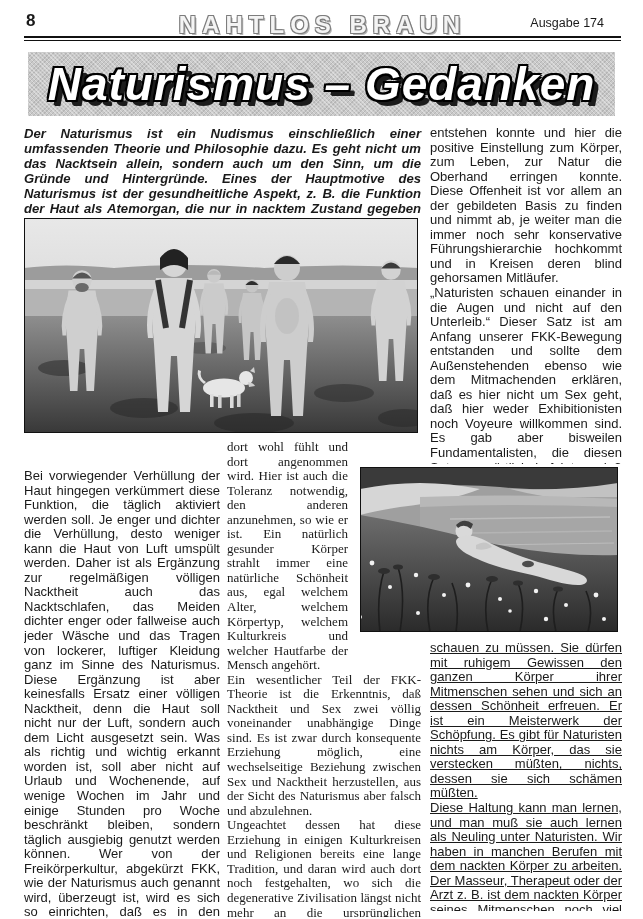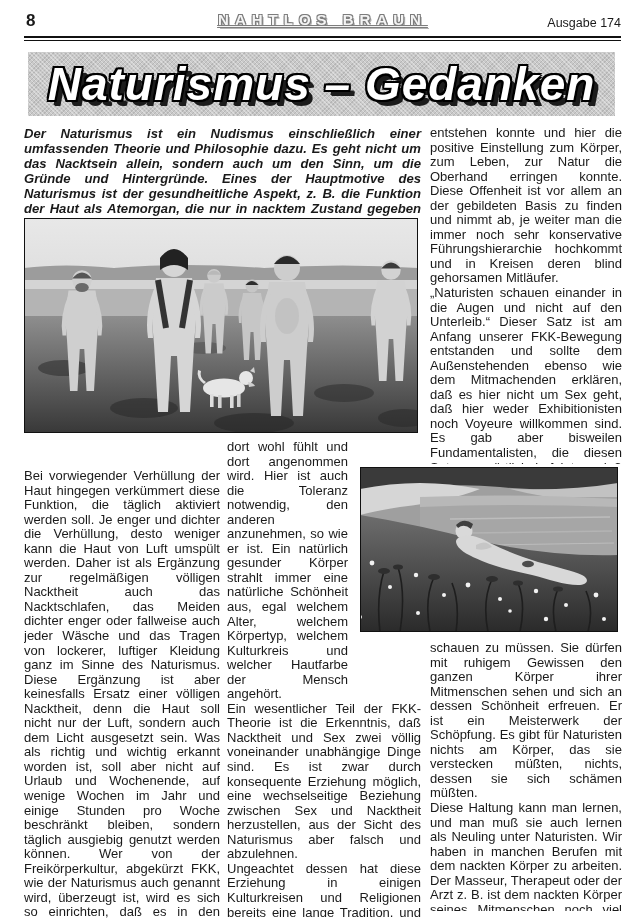--- a/index.html
+++ b/index.html
@@ -7,26 +7,25 @@
     position:relative; width:643px; height:919px; margin:0 auto;
     background:#ffffff; overflow:hidden;
     font-family:"Liberation Sans","DejaVu Sans",sans-serif;
     color:#1a1a1a;
   }
   
   .header{position:absolute; left:24px; top:9px; width:597px; height:26px;}
   .pagenum{position:absolute; left:2px; top:2px; font-size:17px; font-weight:bold;}
   .masthead{
     position:absolute; left:50%; top:2px; transform:translateX(-50%);
-    font-size:15px; font-weight:bold; letter-spacing:6px; white-space:nowrap;
+    font-size:24px; font-weight:bold; letter-spacing:6px; white-space:nowrap;
     color:#f4f4f4;
     text-shadow:-1px -1px 0 #7d7d7d,1px -1px 0 #7d7d7d,-1px 1px 0 #7d7d7d,1px 1px 0 #7d7d7d,2px 2px 0 #b5b5b5;
-    text-decoration:underline;
-  }
-  .issue{position:absolute; right:0; top:7px; font-size:12.5px;}
+  }
+  .issue{position:absolute; right:17px; top:7px; font-size:12.5px;}
   .rule{position:absolute; left:24px; top:36px; width:597px; height:2px;
     border-top:2px solid #111; border-bottom:1px solid #111;}
   
   .banner{
     position:absolute; left:28px; top:52px; width:587px; height:64px;
     background-color:#c9c9c9;
     background-image:
       repeating-linear-gradient(45deg, rgba(255,255,255,.35) 0 1px, transparent 1px 3px),
       repeating-linear-gradient(-45deg, rgba(0,0,0,.10) 0 1px, transparent 1px 3px);
     display:flex; align-items:center; justify-content:center;
@@ -40,24 +39,24 @@
       5px 5px 0 #1c1c1c, 6px 6px 0 #1c1c1c;
   }
   
   p{margin:0; text-align:justify; hyphens:auto; -webkit-hyphens:auto;}
   .intro{
     position:absolute; left:24px; top:126px; width:397px;
     font-size:13.1px; line-height:15.1px; font-weight:bold; font-style:italic;
   }
   .col{position:absolute; font-size:13px; line-height:14.55px; overflow:hidden;}
   .col-left{left:24px; top:440px; width:196px; height:477px;margin-top:29px;}
-  .col-middle{left:227px; top:440px; width:194px; height:477px;}
+  .col-middle{left:227px; top:440px; width:194px; height:477px;font-family:Liberation Serif, serif;}
   .col-middle .narrow{width:121px;}
   .col-right-top{left:430px; top:126px; width:192px; height:338px;}
-  .col-right-bottom{left:430px; top:641px; width:192px; height:270px;}
+  .col-right-bottom{left:430px; top:641px; width:192px; height:270px;text-decoration:underline;}
   
   .photo{position:absolute; line-height:0;}
   .photo1{left:24px; top:218px; width:394px; height:215px;}
   .photo2{left:360px; top:467px; width:258px; height:165px;}
   .photo svg{display:block;}
 </style>
 </head>
 <body>
 
 <div class="page">

